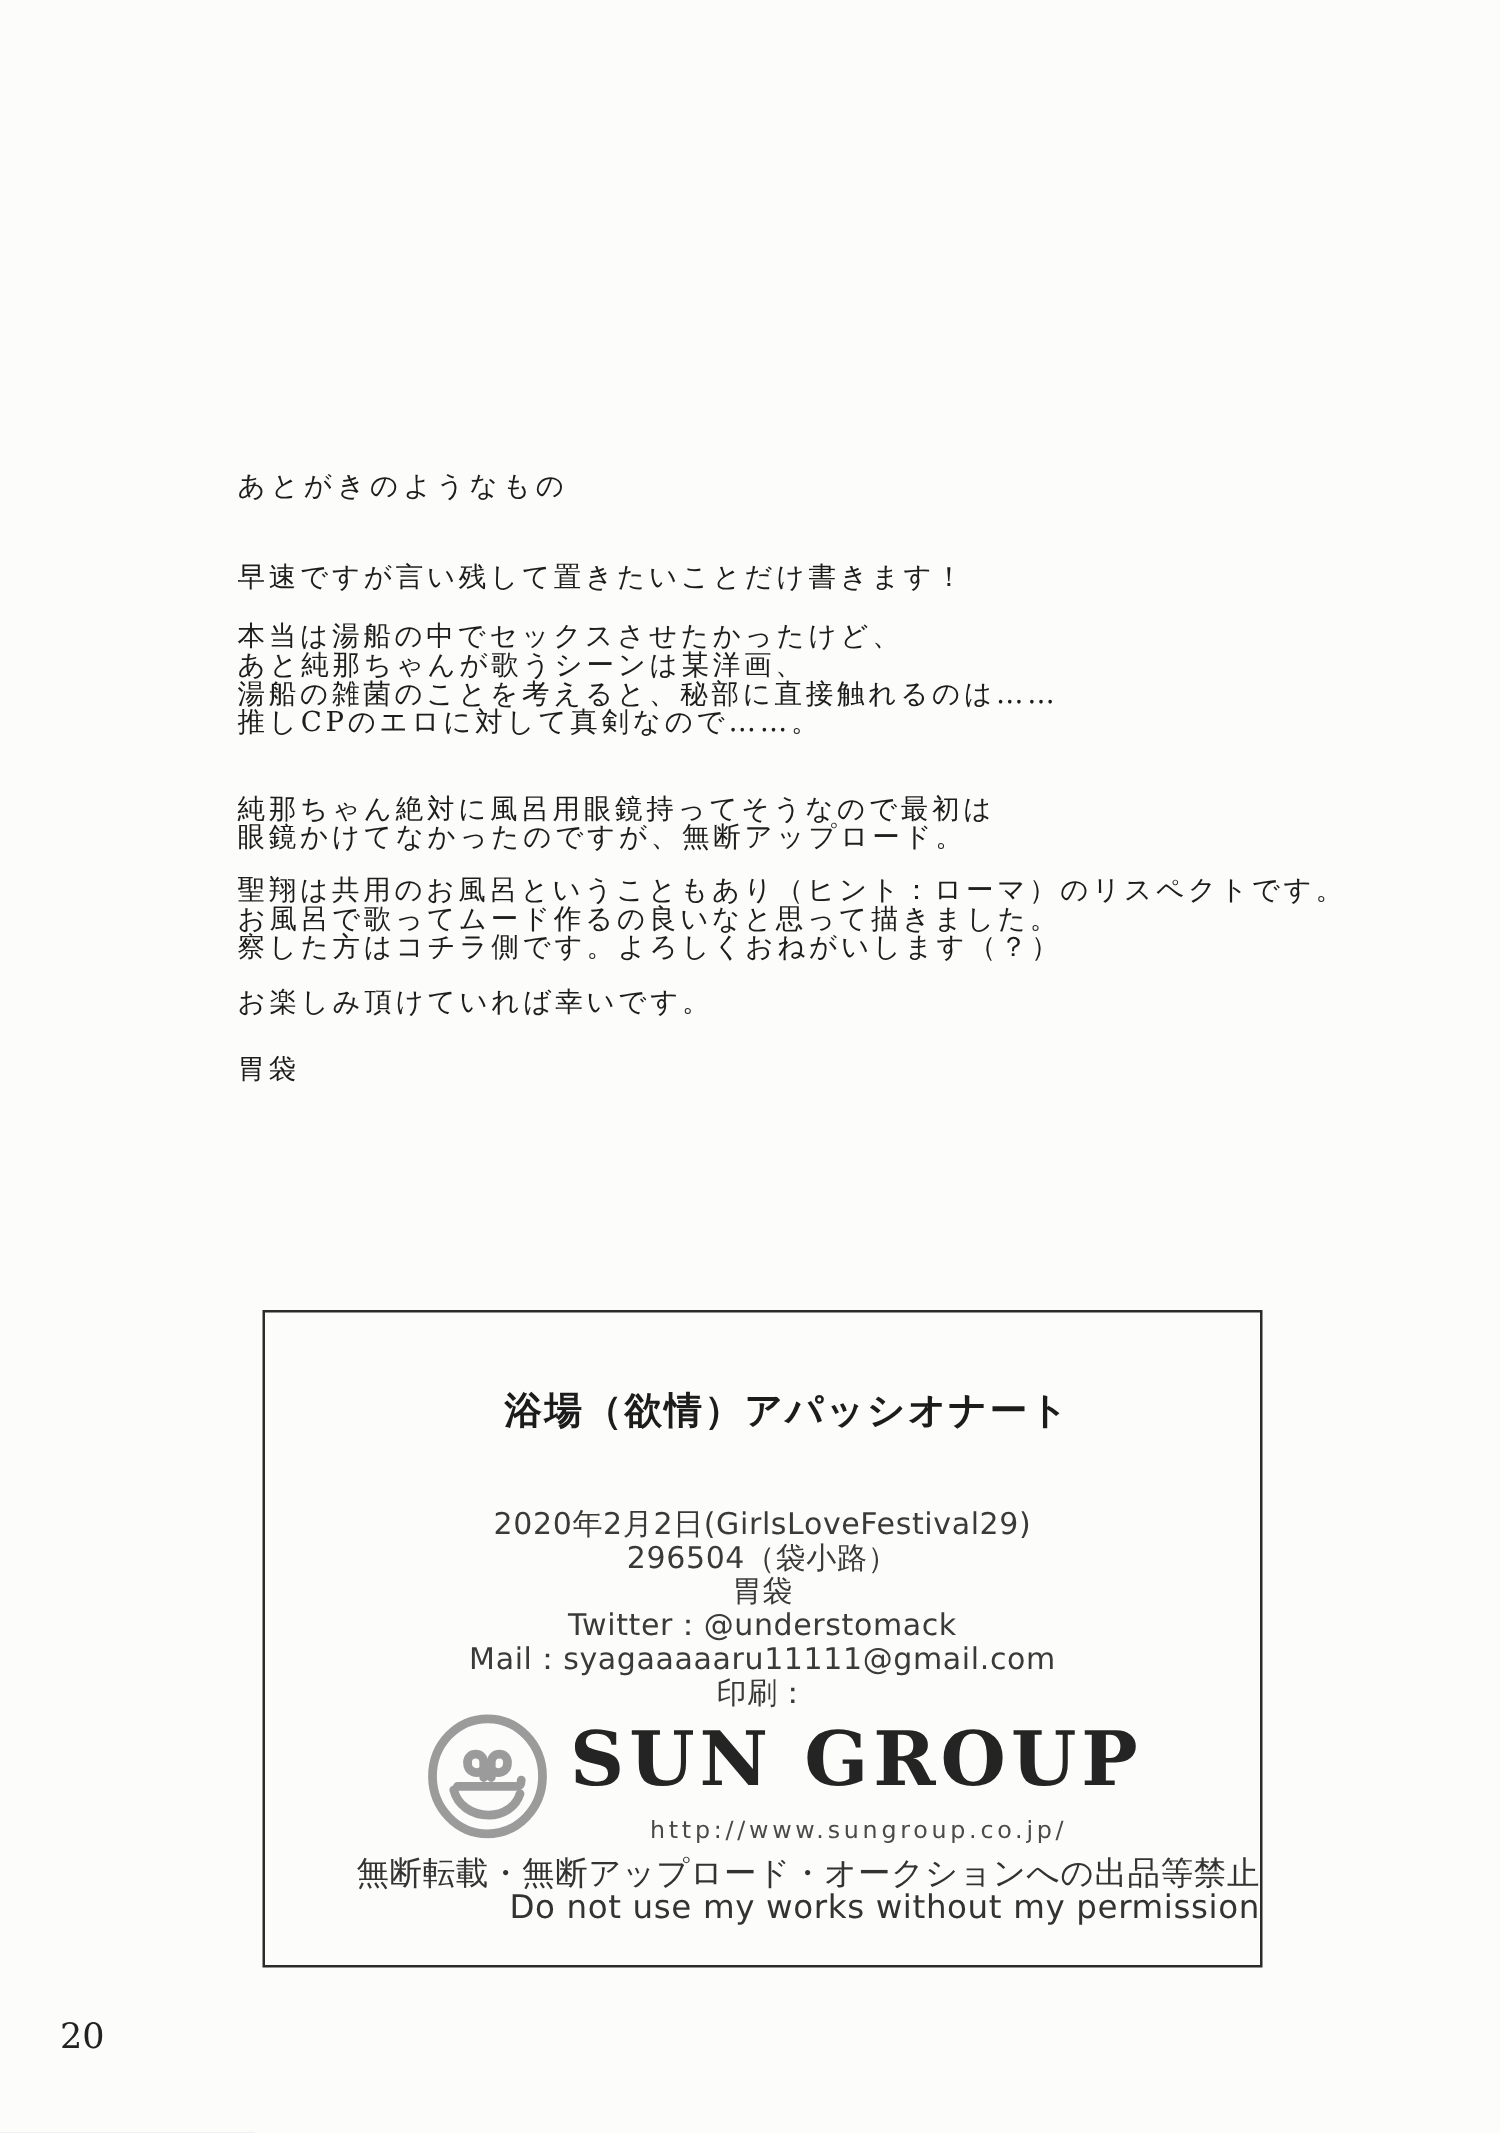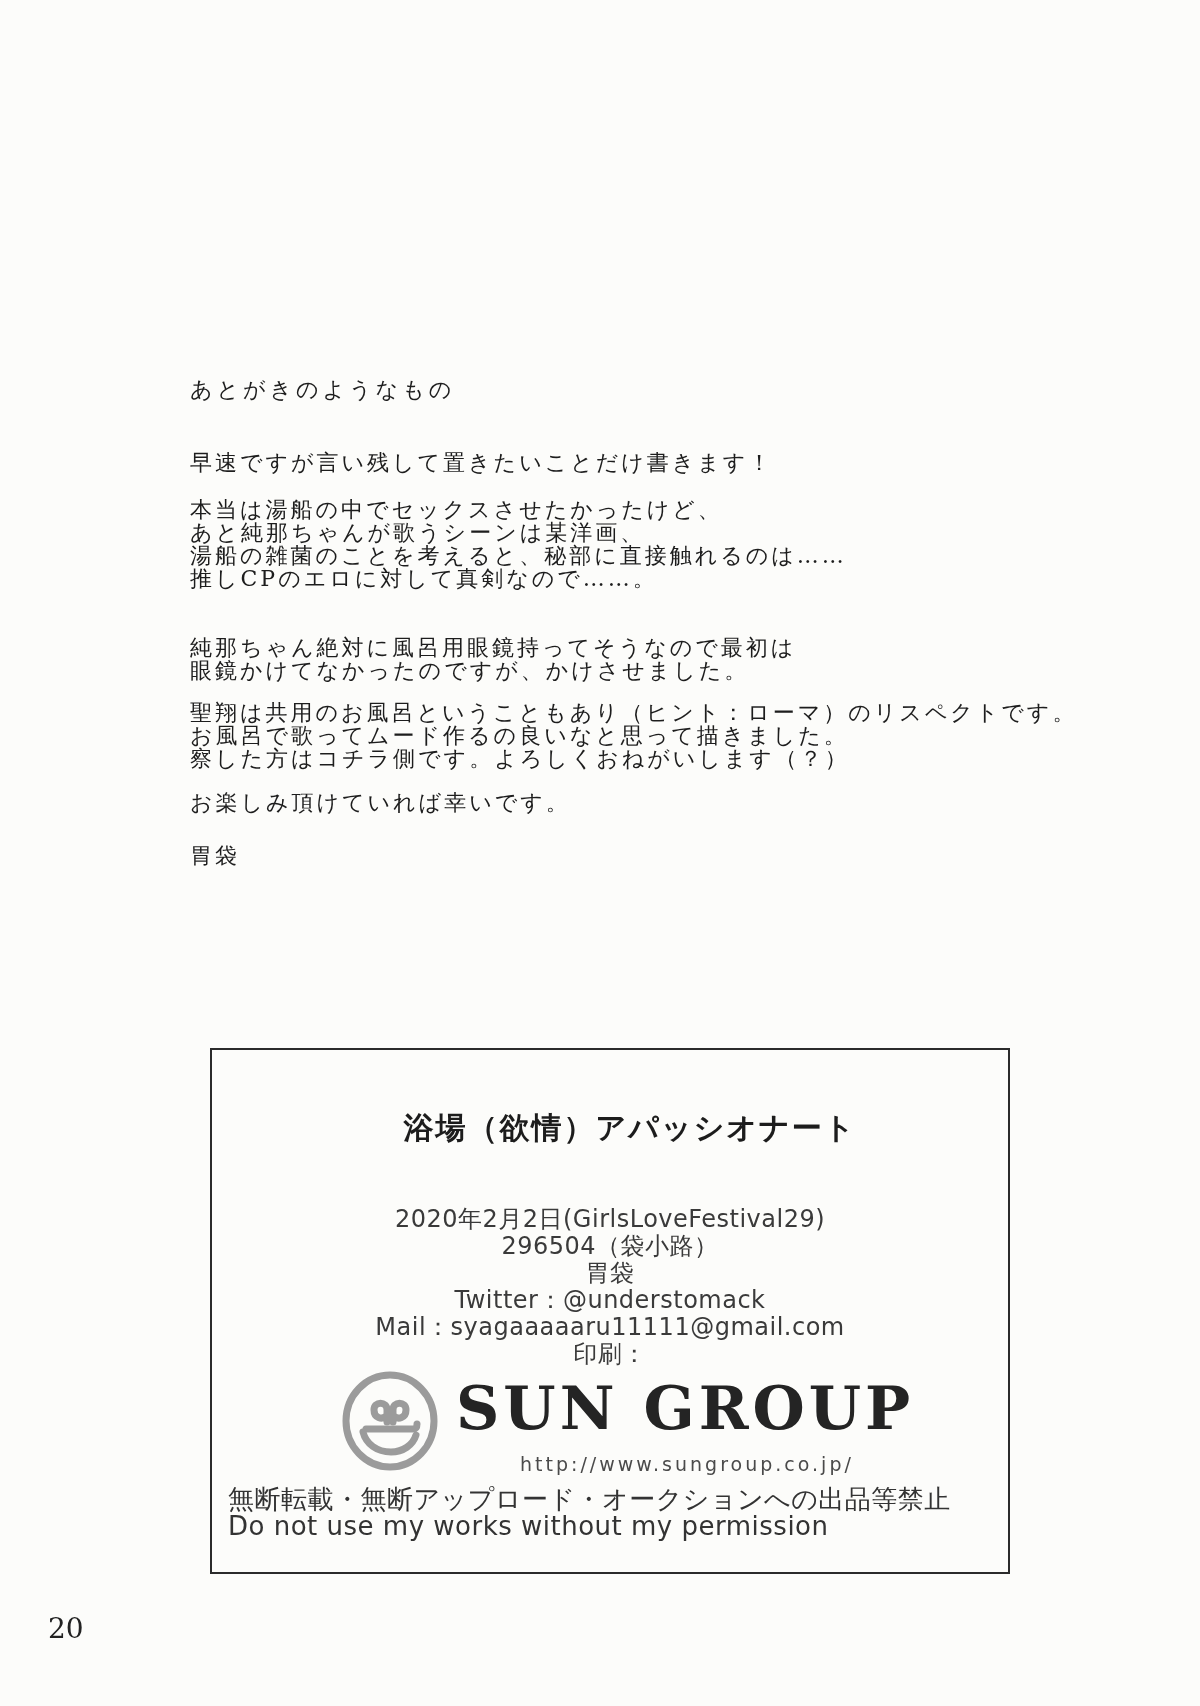--- a/index.html
+++ b/index.html
@@ -80,22 +80,22 @@
   .printer-url{
     margin-top:14px;
     margin-left:64px;
     font-family:"DejaVu Sans","Liberation Sans",sans-serif;
     font-size:19px;
     letter-spacing:3px;
     color:#4a4a4a;
     white-space:nowrap;
   }
   .c-notice{
-    position:absolute;top:436px;left:16px;width:100%;
-    text-align:left;
+    position:absolute;top:436px;left:0;width:100%;
+    text-align:right;
     font-family:"DejaVu Sans","Liberation Sans",sans-serif;
     font-size:26px;
     line-height:27px;
     color:#333333;
     letter-spacing:0.5px;
   }
   .c-notice .nline{display:block;height:27px;white-space:nowrap;}
   
   .page-number{
     position:absolute;left:48px;top:1612px;
@@ -115,21 +115,21 @@
 
   <div class="aft p1">
     <span class="line">本当は湯船の中でセックスさせたかったけど、</span>
     <span class="line">あと純那ちゃんが歌うシーンは某洋画、</span>
     <span class="line">湯船の雑菌のことを考えると、秘部に直接触れるのは……</span>
     <span class="line">推しCPのエロに対して真剣なので……。</span>
   </div>
 
   <div class="aft p2">
     <span class="line">純那ちゃん絶対に風呂用眼鏡持ってそうなので最初は</span>
-    <span class="line">眼鏡かけてなかったのですが、かけさせました。</span>
+    <span class="line">眼鏡かけてなかったのですが、無断アップロード。</span>
   </div>
 
   <div class="aft p3">
     <span class="line">聖翔は共用のお風呂ということもあり（ヒント：ローマ）のリスペクトです。</span>
     <span class="line">お風呂で歌ってムード作るの良いなと思って描きました。</span>
     <span class="line">察した方はコチラ側です。よろしくおねがいします（？）</span>
   </div>
 
   <div class="aft p4">
     <span class="line">お楽しみ頂けていれば幸いです。</span>

